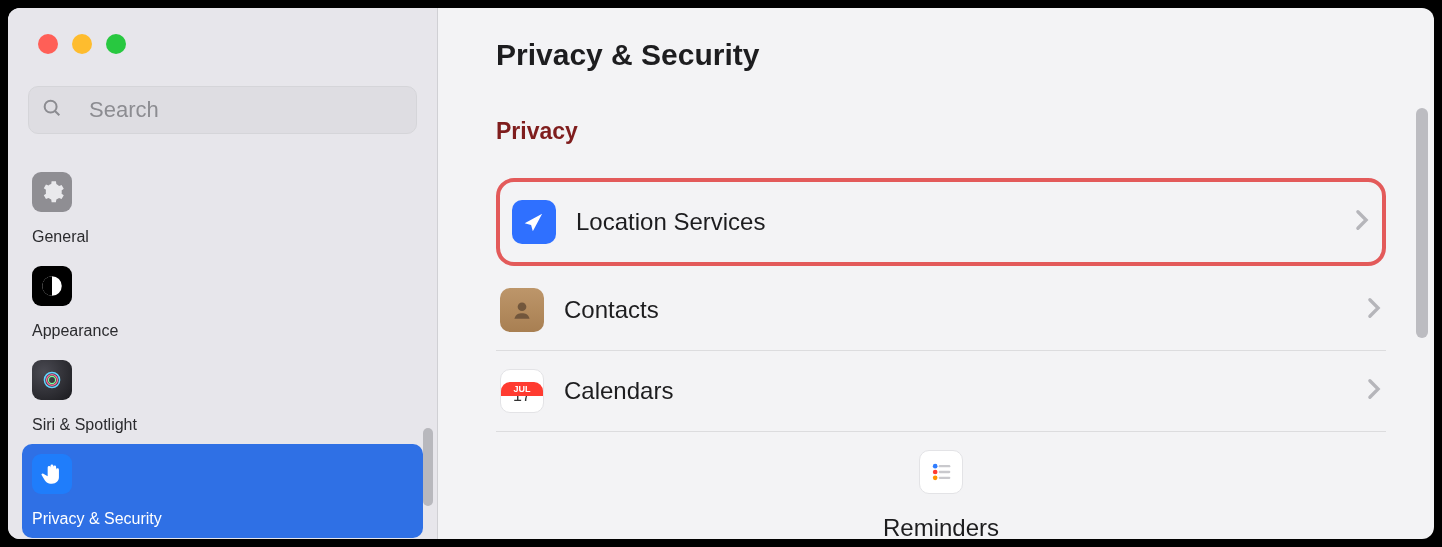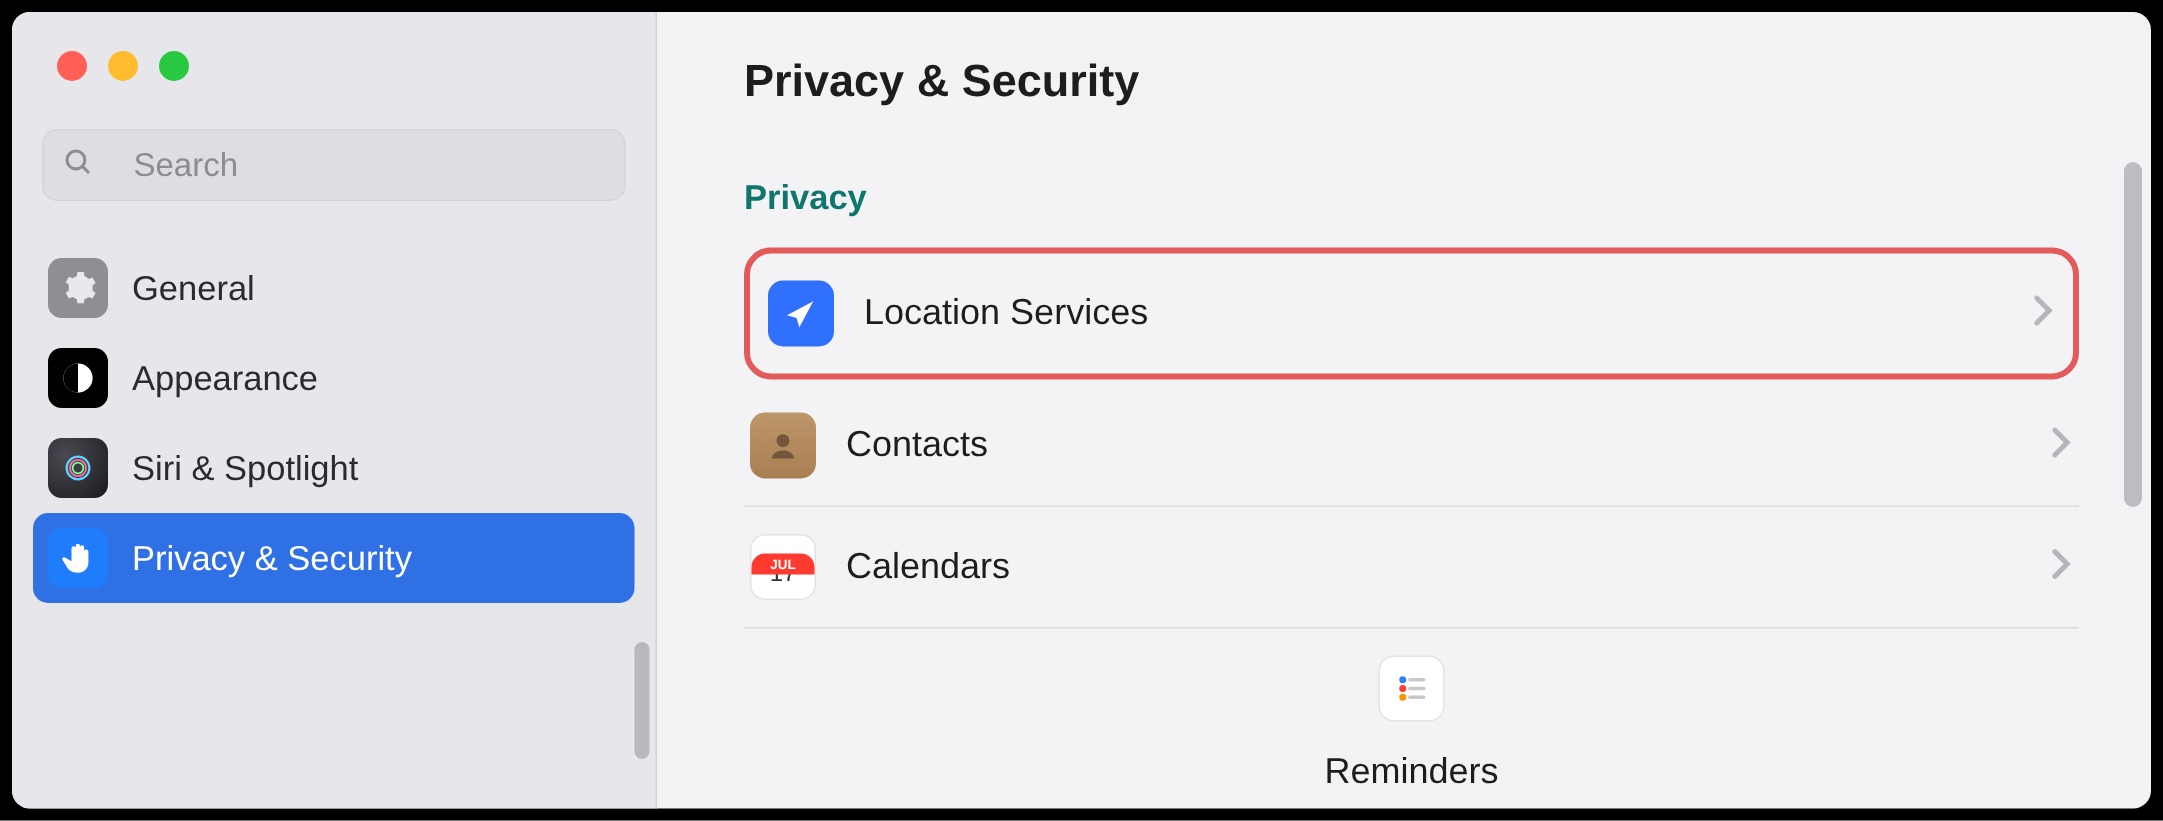--- a/index.html
+++ b/index.html
@@ -64,27 +64,27 @@
       width: 100%;
     }
     .search input::placeholder { color: #8c8c91; }
     .sidebar-list {
       padding: 10px 14px 0 14px;
       overflow: hidden;
       position: relative;
     }
     .sidebar-item {
       display: flex;
-      align-items: center;
       gap: 16px;
       padding: 10px 10px;
       border-radius: 10px;
-      font-size: 23px;
+      font-size: 16px;
       color: #2b2b2e;
       cursor: default;
+      flex-direction: column;
     }
     .sidebar-item .icon {
       width: 40px;
       height: 40px;
       border-radius: 9px;
       display: flex;
       align-items: center;
       justify-content: center;
       flex-shrink: 0;
     }
@@ -109,22 +109,22 @@
     }
     .page-title {
       font-size: 30px;
       font-weight: 700;
       color: #1d1d1f;
       margin-bottom: 46px;
     }
     .section-title {
       font-size: 23px;
       font-weight: 700;
-      color: #0f766e;
-      margin-bottom: 20px;
+      color: #7f1d1d;
+      margin-bottom: 33px;
     }
     .settings-group {
       background: transparent;
     }
     .setting-row {
       display: flex;
       align-items: center;
       gap: 20px;
       padding: 18px 4px;
       border-bottom: 1px solid #dcdcde;

